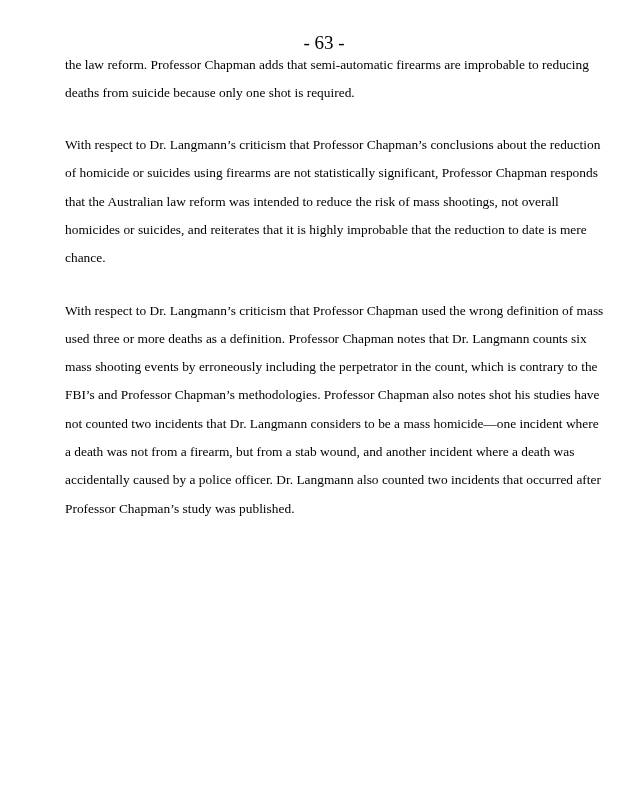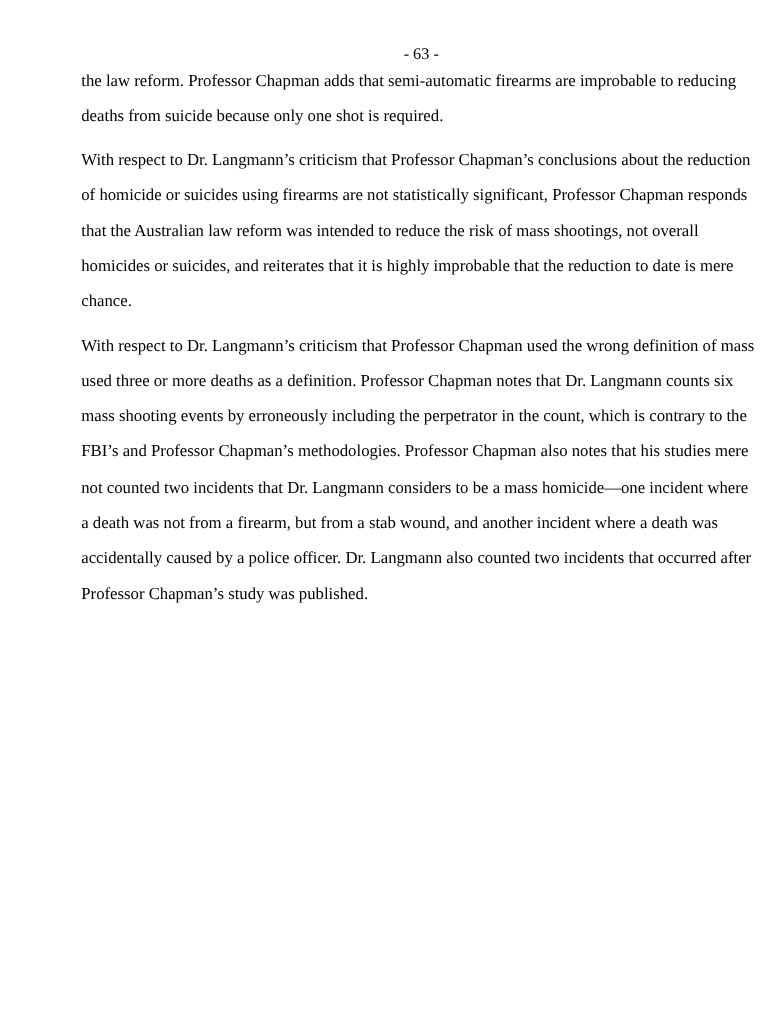--- a/index.html
+++ b/index.html
@@ -17,35 +17,35 @@
   .page {
     position: relative;
     width: 623px;
     height: 807px;
     background: #ffffff;
     overflow: hidden;
   }
   .page-number {
     position: absolute;
     top: 28.5px;
-    left: 78px;
+    left: 65px;
     width: 518px;
     text-align: center;
-    font-size: 13px;
+    font-size: 19px;
     line-height: 28.3px;
     white-space: nowrap;
   }
   .document-body {
     position: absolute;
     top: 50.5px;
     left: 65px;
     width: 518px;
   }
   .paragraph + .paragraph {
-    margin-top: 7px;
+    margin-top: 24px;
   }
   .line {
     font-size: 13.4px;
     line-height: 28.3px;
     white-space: nowrap;
     text-align: left;
   }
 </style>
 </head>
 <body style="background: rgb(255, 255, 255); color: rgb(0, 0, 0);">
@@ -61,20 +61,20 @@
         <div class="line">With respect to Dr. Langmann’s criticism that Professor Chapman’s conclusions about the reduction</div>
         <div class="line">of homicide or suicides using firearms are not statistically significant, Professor Chapman responds</div>
         <div class="line">that the Australian law reform was intended to reduce the risk of mass shootings, not overall</div>
         <div class="line">homicides or suicides, and reiterates that it is highly improbable that the reduction to date is mere</div>
         <div class="line">chance.</div>
       </div>
       <div class="paragraph">
         <div class="line">With respect to Dr. Langmann’s criticism that Professor Chapman used the wrong definition of mass</div>
         <div class="line">used three or more deaths as a definition. Professor Chapman notes that Dr. Langmann counts six</div>
         <div class="line">mass shooting events by erroneously including the perpetrator in the count, which is contrary to the</div>
-        <div class="line">FBI’s and Professor Chapman’s methodologies. Professor Chapman also notes that his studies mere</div>
+        <div class="line">FBI’s and Professor Chapman’s methodologies. Professor Chapman also notes shot his studies have</div>
         <div class="line">not counted two incidents that Dr. Langmann considers to be a mass homicide—one incident where</div>
         <div class="line">a death was not from a firearm, but from a stab wound, and another incident where a death was</div>
         <div class="line">accidentally caused by a police officer. Dr. Langmann also counted two incidents that occurred after</div>
         <div class="line">Professor Chapman’s study was published.</div>
       </div>
     </div>
 </div>
 
 </body></html>

